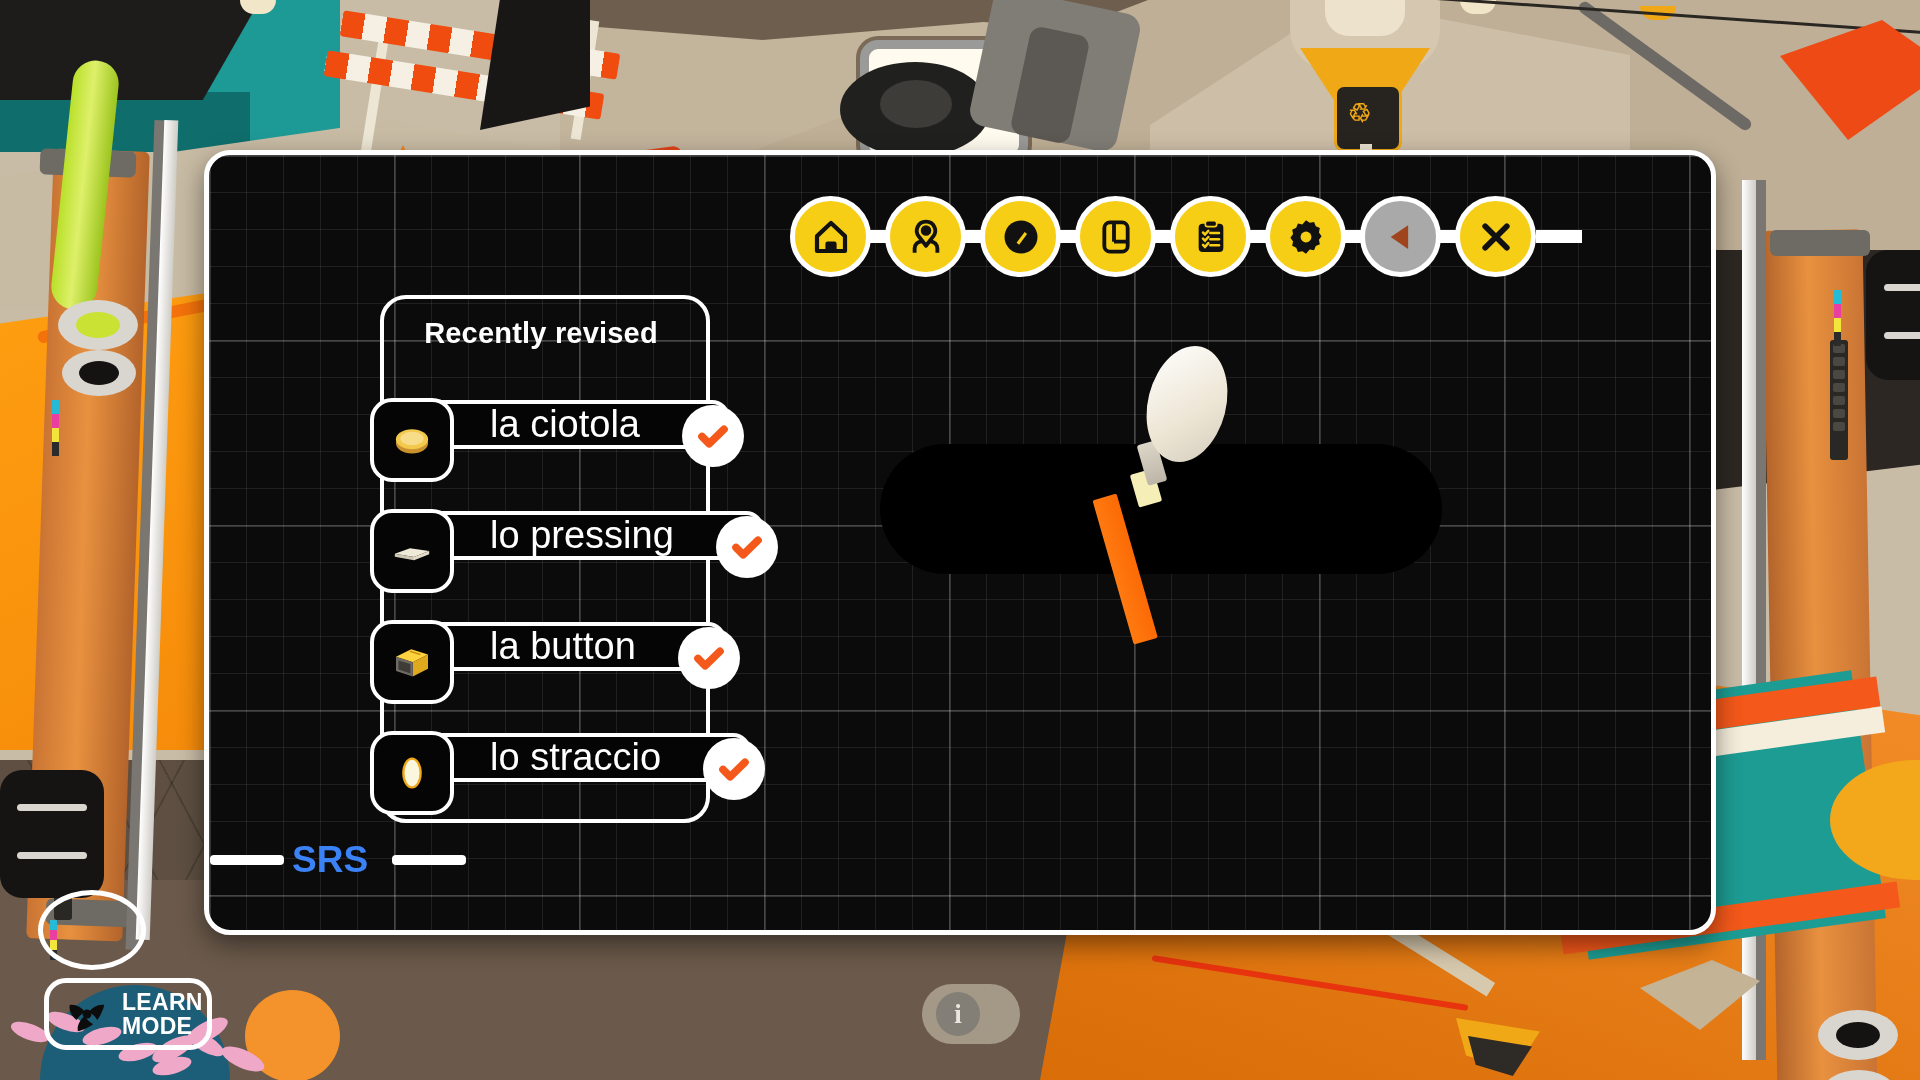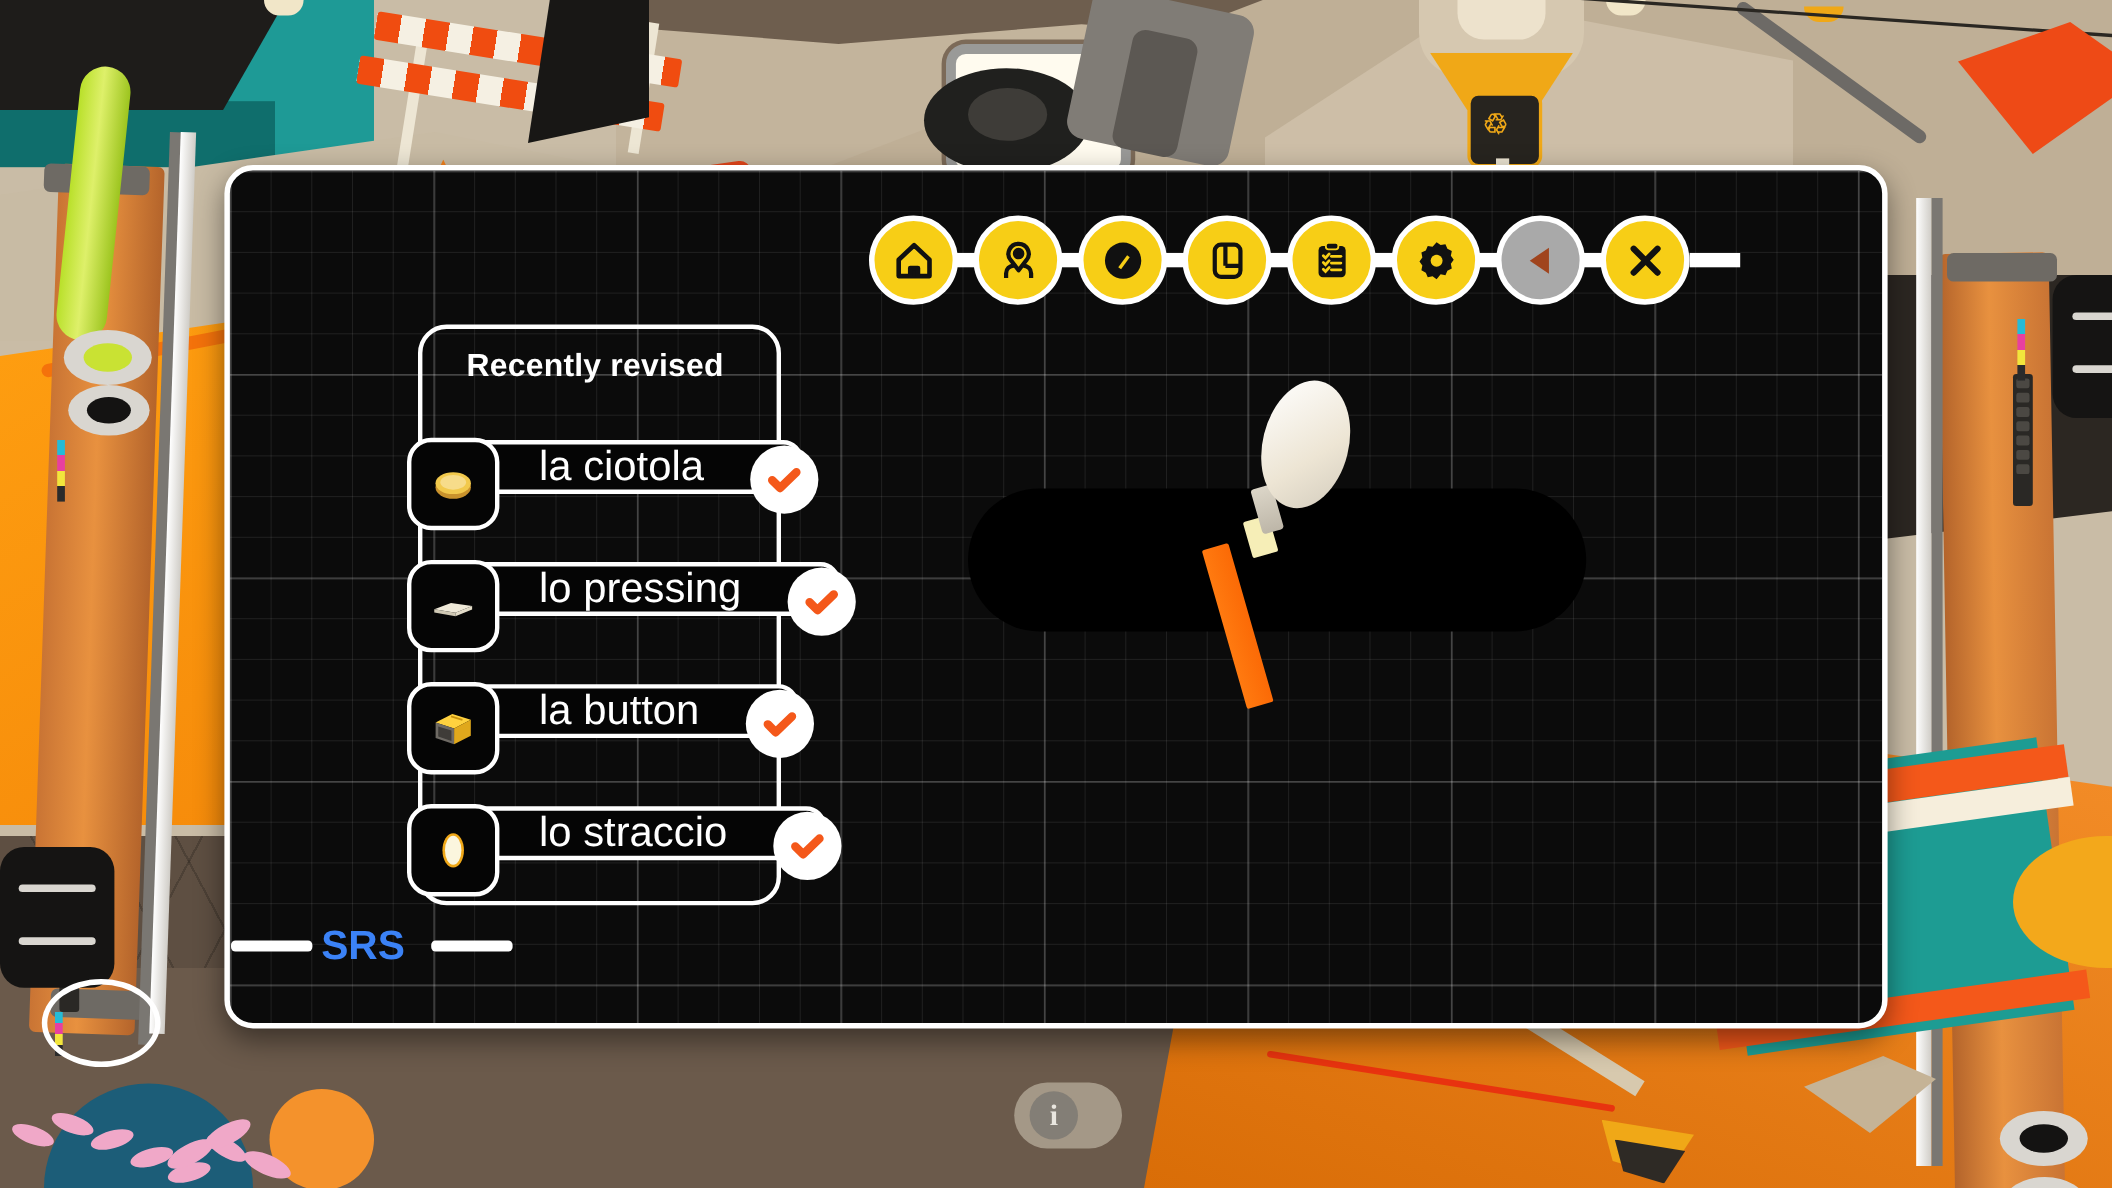--- a/index.html
+++ b/index.html
@@ -523,14 +523,27 @@
     <div class="handle"></div>
     <div class="ferrule"></div>
     <div class="neck"></div>
     <div class="bowl"></div>
   </div>
 
   <div class="toast">
     <div class="ibtn">i</div>
   </div>
 
+  <div class="learn">
+    <span class="atom">
+      <svg width="56" height="56" viewBox="0 0 24 24" fill="#0C0C0C">
+        <path d="M12 10.4c-1.6-2.2-4-3.6-6.2-3.1-.6 2.2.8 4.6 3 6.2 2.2-1.6 3.6-4 3.2-3.1z" opacity="0"></path>
+        <path d="M11.1 11.1C9.6 9 6.9 7.6 4.6 8.1c-.5 2.3.9 5 3 6.5.8-1.5 2-2.7 3.5-3.5z"></path>
+        <path d="M12.9 11.1c1.5-2.1 4.2-3.5 6.5-3-.5 2.3-1.9 5-3 6.5-.8-1.5-2-2.7-3.5-3.5z" transform="translate(0,0)"></path>
+        <path d="M11.1 12.9c-2.1 1.5-3.5 4.2-3 6.5 2.3-.5 5-1.9 6.5-3-1.5-.8-2.7-2-3.5-3.5z"></path>
+        <path d="M12.9 12.9c2.1 1.5 3.5 4.2 3 6.5-2.3-.5-5-1.9-6.5-3 1.5-.8 2.7-2 3.5-3.5z" opacity="0"></path>
+        <circle cx="12" cy="12" r="1.9"></circle>
+      </svg>
+    </span>
+    <span class="lt"><span>LEARN</span><br><span>MODE</span></span>
+  </div>
 
 </div>
 
 </body></html>

